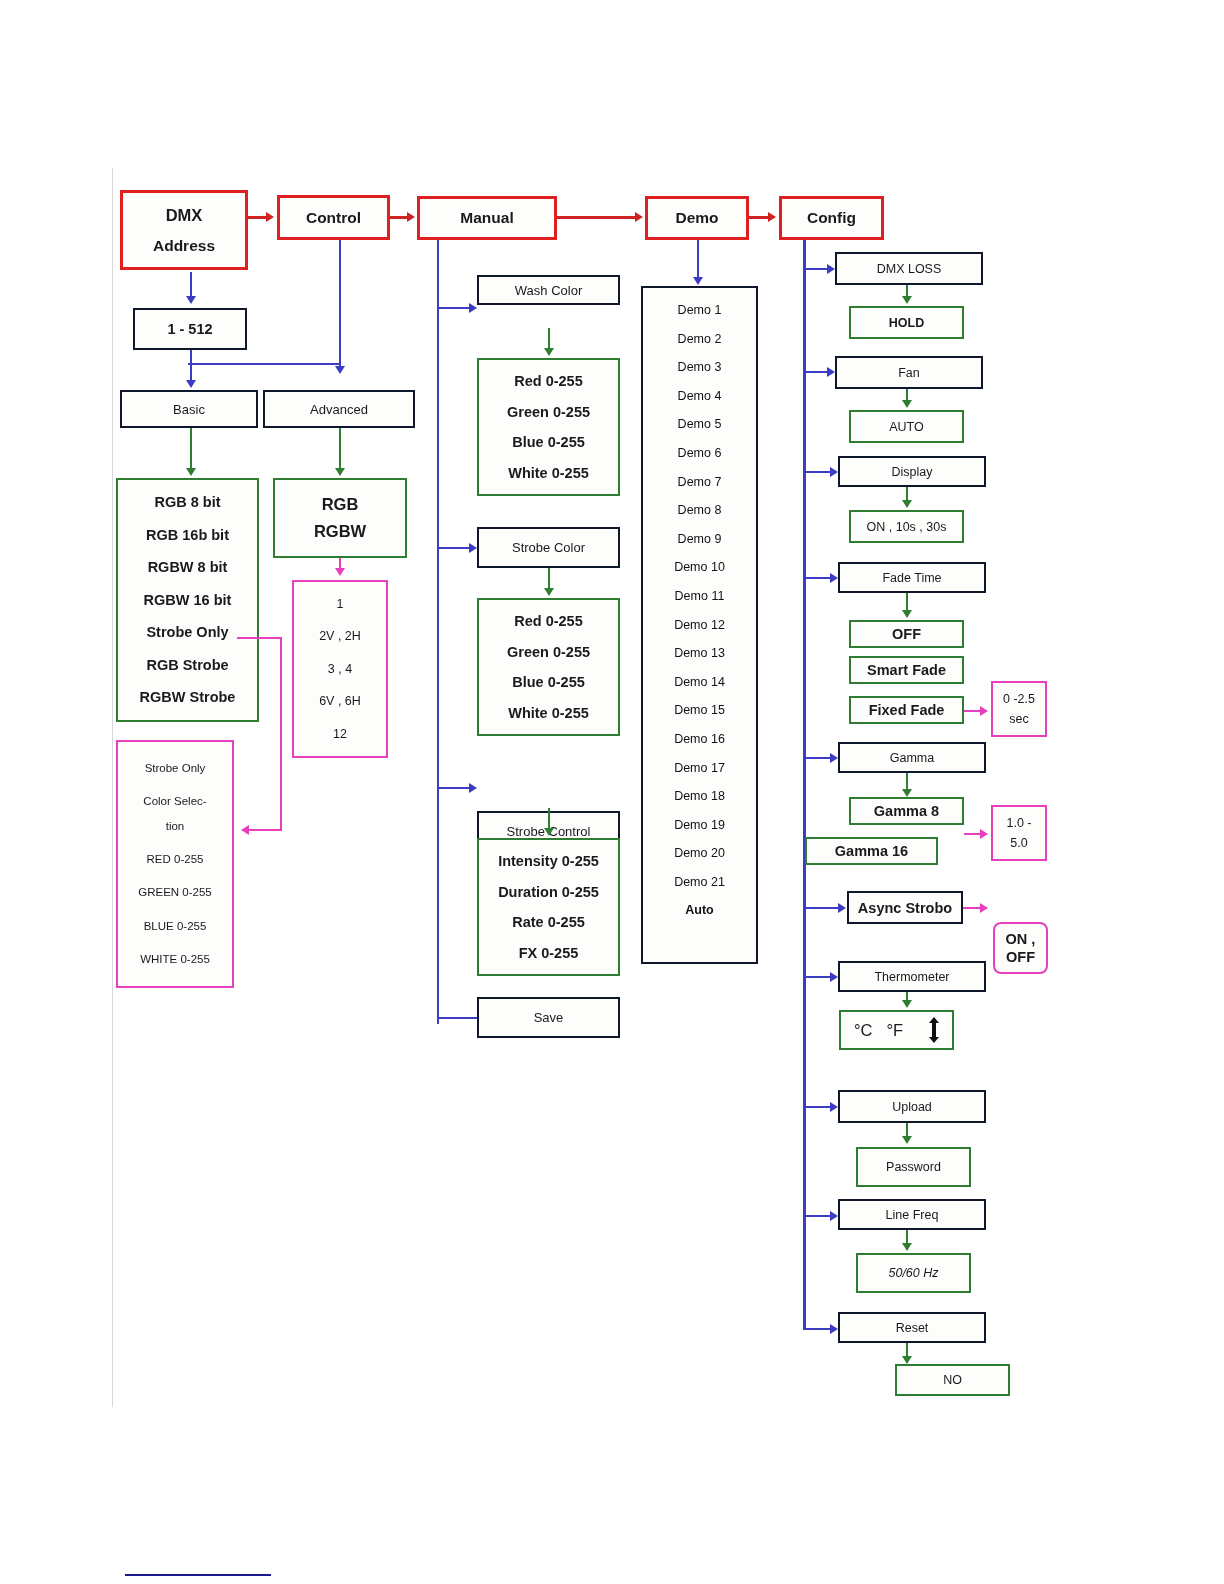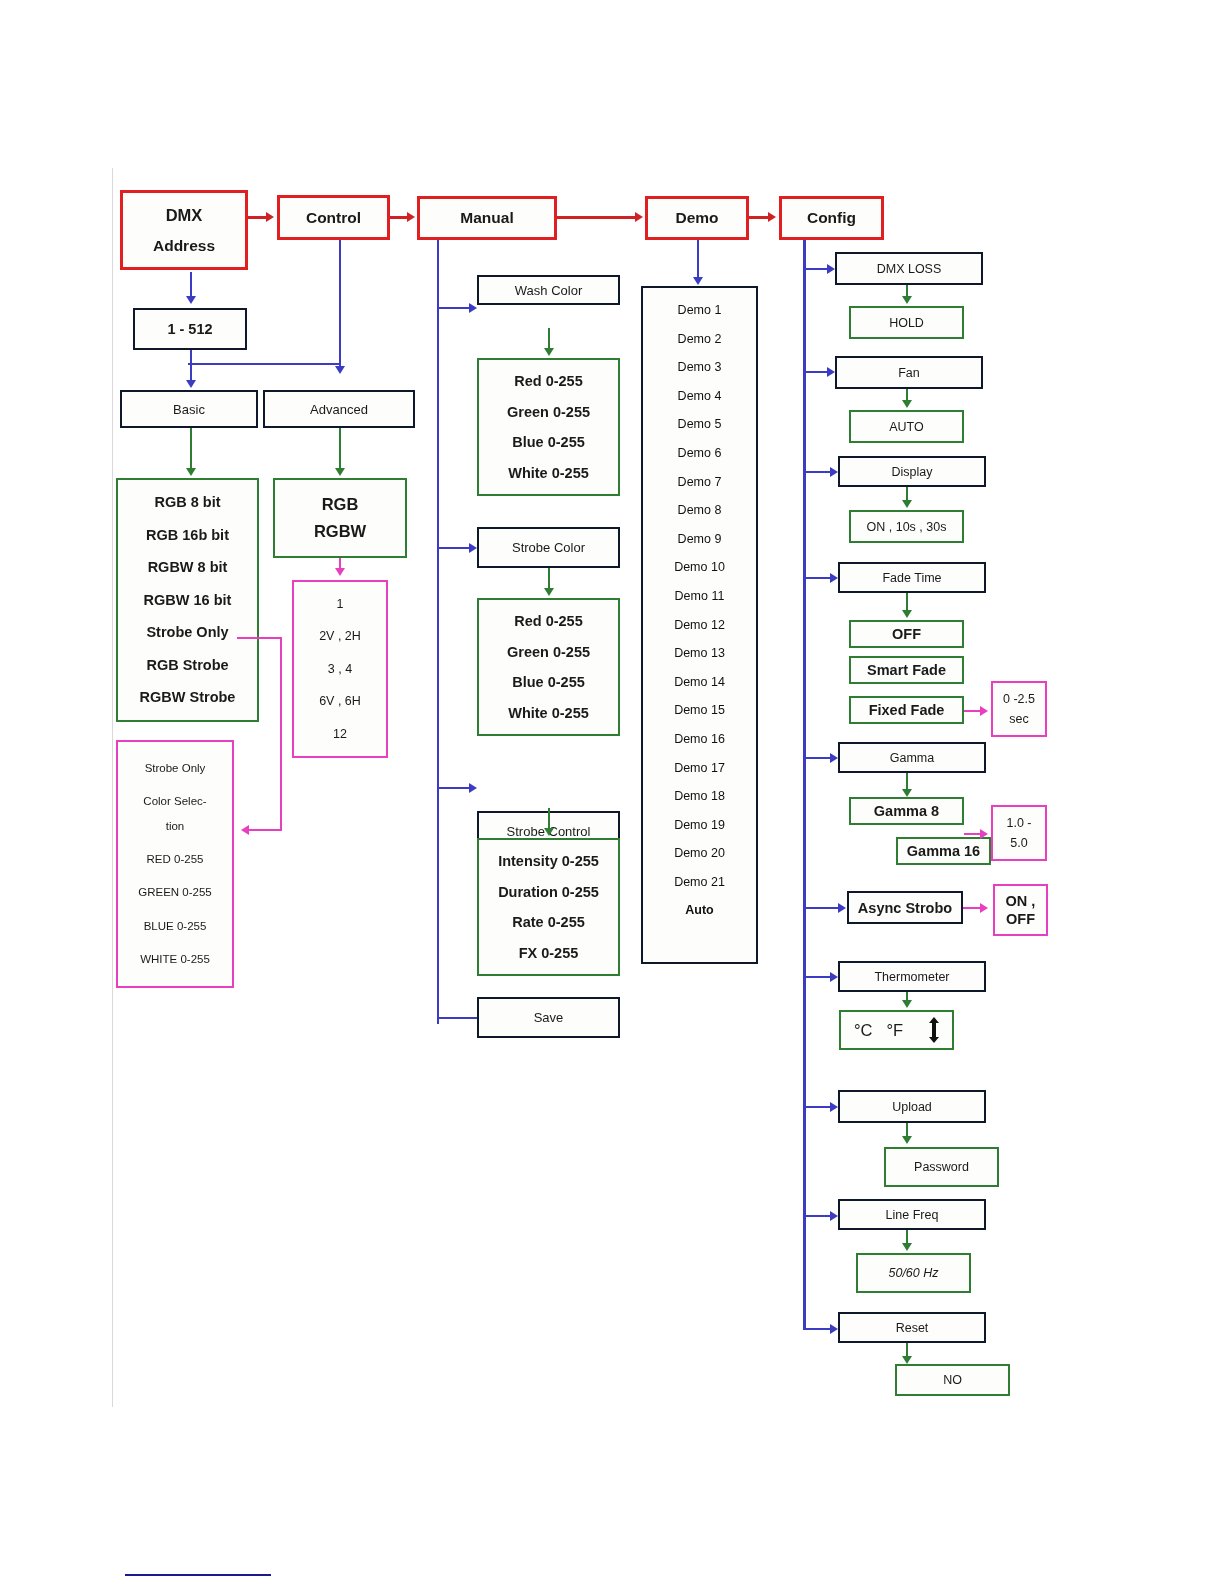--- a/index.html
+++ b/index.html
@@ -285,21 +285,21 @@
 
   <div class="ln-v c-blue thick" style="left:803px; top:240px; height:1090px;"></div>
 
   <div class="ln-h c-blue" style="left:803px; top:268px; width:25px;"></div>
   <div class="ar right a-blue" style="left:827px; top:264px;"></div>
   <div class="box blue" style="left:835px; top:252px; width:148px; height:33px;">
     <span class="ln t12">DMX LOSS</span>
   </div>
   <div class="ln-v c-green" style="left:906px; top:285px; height:14px;"></div>
   <div class="ar down a-green" style="left:902px; top:296px;"></div>
-  <div class="box green" style="left:849px; top:306px; width:115px; height:33px;">
+  <div class="box green" style="left:849px; top:306px; width:115px; height:33px;font-weight:bold;">
     <span class="ln t12">HOLD</span>
   </div>
 
   <div class="ln-h c-blue" style="left:803px; top:371px; width:25px;"></div>
   <div class="ar right a-blue" style="left:827px; top:367px;"></div>
   <div class="box blue" style="left:835px; top:356px; width:148px; height:33px;">
     <span class="ln t12">Fan</span>
   </div>
   <div class="ln-v c-green" style="left:906px; top:389px; height:14px;"></div>
   <div class="ar down a-green" style="left:902px; top:400px;"></div>
@@ -346,38 +346,38 @@
   <div class="ar right a-blue" style="left:830px; top:753px;"></div>
   <div class="box blue" style="left:838px; top:742px; width:148px; height:31px;">
     <span class="ln t12">Gamma</span>
   </div>
   <div class="ln-v c-green" style="left:906px; top:773px; height:18px;"></div>
   <div class="ar down a-green" style="left:902px; top:789px;"></div>
 
   <div class="box green" style="left:849px; top:797px; width:115px; height:28px;">
     <span class="ln b-bold t14">Gamma 8</span>
   </div>
-  <div class="box green" style="left:896px; top:837px; width:95px; height:28px;">
+  <div class="box green" style="left:805px; top:837px; width:133px; height:28px;">
     <span class="ln b-bold t14">Gamma 16</span>
   </div>
   <div class="ln-h c-pink" style="left:964px; top:833px; width:18px;"></div>
   <div class="ar right a-pink" style="left:980px; top:829px;"></div>
   <div class="box pink stack" style="left:991px; top:805px; width:56px; height:56px;">
     <span class="ln t12">1.0 -</span>
     <span class="ln t12">5.0</span>
   </div>
 
   <div class="ln-h c-blue" style="left:803px; top:907px; width:37px;"></div>
   <div class="ar right a-blue" style="left:838px; top:903px;"></div>
   <div class="box blue" style="left:847px; top:891px; width:116px; height:33px;">
     <span class="ln b-bold t14">Async Strobo</span>
   </div>
   <div class="ln-h c-pink" style="left:963px; top:907px; width:19px;"></div>
   <div class="ar right a-pink" style="left:980px; top:903px;"></div>
-  <div class="box pink stack" style="left:993px; top:884px; width:55px; height:52px;">
+  <div class="box pink stack" style="left:993px; top:922px; width:55px; height:52px;border-radius:8px;">
     <span class="ln b-bold t14">ON ,</span>
     <span class="ln b-bold t14">OFF</span>
   </div>
 
   <div class="ln-h c-blue" style="left:803px; top:976px; width:29px;"></div>
   <div class="ar right a-blue" style="left:830px; top:972px;"></div>
   <div class="box blue" style="left:838px; top:961px; width:148px; height:31px;">
     <span class="ln t12">Thermometer</span>
   </div>
   <div class="ln-v c-green" style="left:906px; top:992px; height:10px;"></div>
@@ -393,21 +393,21 @@
     </span>
   </div>
 
   <div class="ln-h c-blue" style="left:803px; top:1106px; width:29px;"></div>
   <div class="ar right a-blue" style="left:830px; top:1102px;"></div>
   <div class="box blue" style="left:838px; top:1090px; width:148px; height:33px;">
     <span class="ln t12">Upload</span>
   </div>
   <div class="ln-v c-green" style="left:906px; top:1123px; height:16px;"></div>
   <div class="ar down a-green" style="left:902px; top:1136px;"></div>
-  <div class="box green" style="left:856px; top:1147px; width:115px; height:40px;margin-left:28px;">
+  <div class="box green" style="left:856px; top:1147px; width:115px; height:40px;">
     <span class="ln t12">Password</span>
   </div>
 
   <div class="ln-h c-blue" style="left:803px; top:1215px; width:29px;"></div>
   <div class="ar right a-blue" style="left:830px; top:1211px;"></div>
   <div class="box blue" style="left:838px; top:1199px; width:148px; height:31px;">
     <span class="ln t12">Line Freq</span>
   </div>
   <div class="ln-v c-green" style="left:906px; top:1230px; height:16px;"></div>
   <div class="ar down a-green" style="left:902px; top:1243px;"></div>

